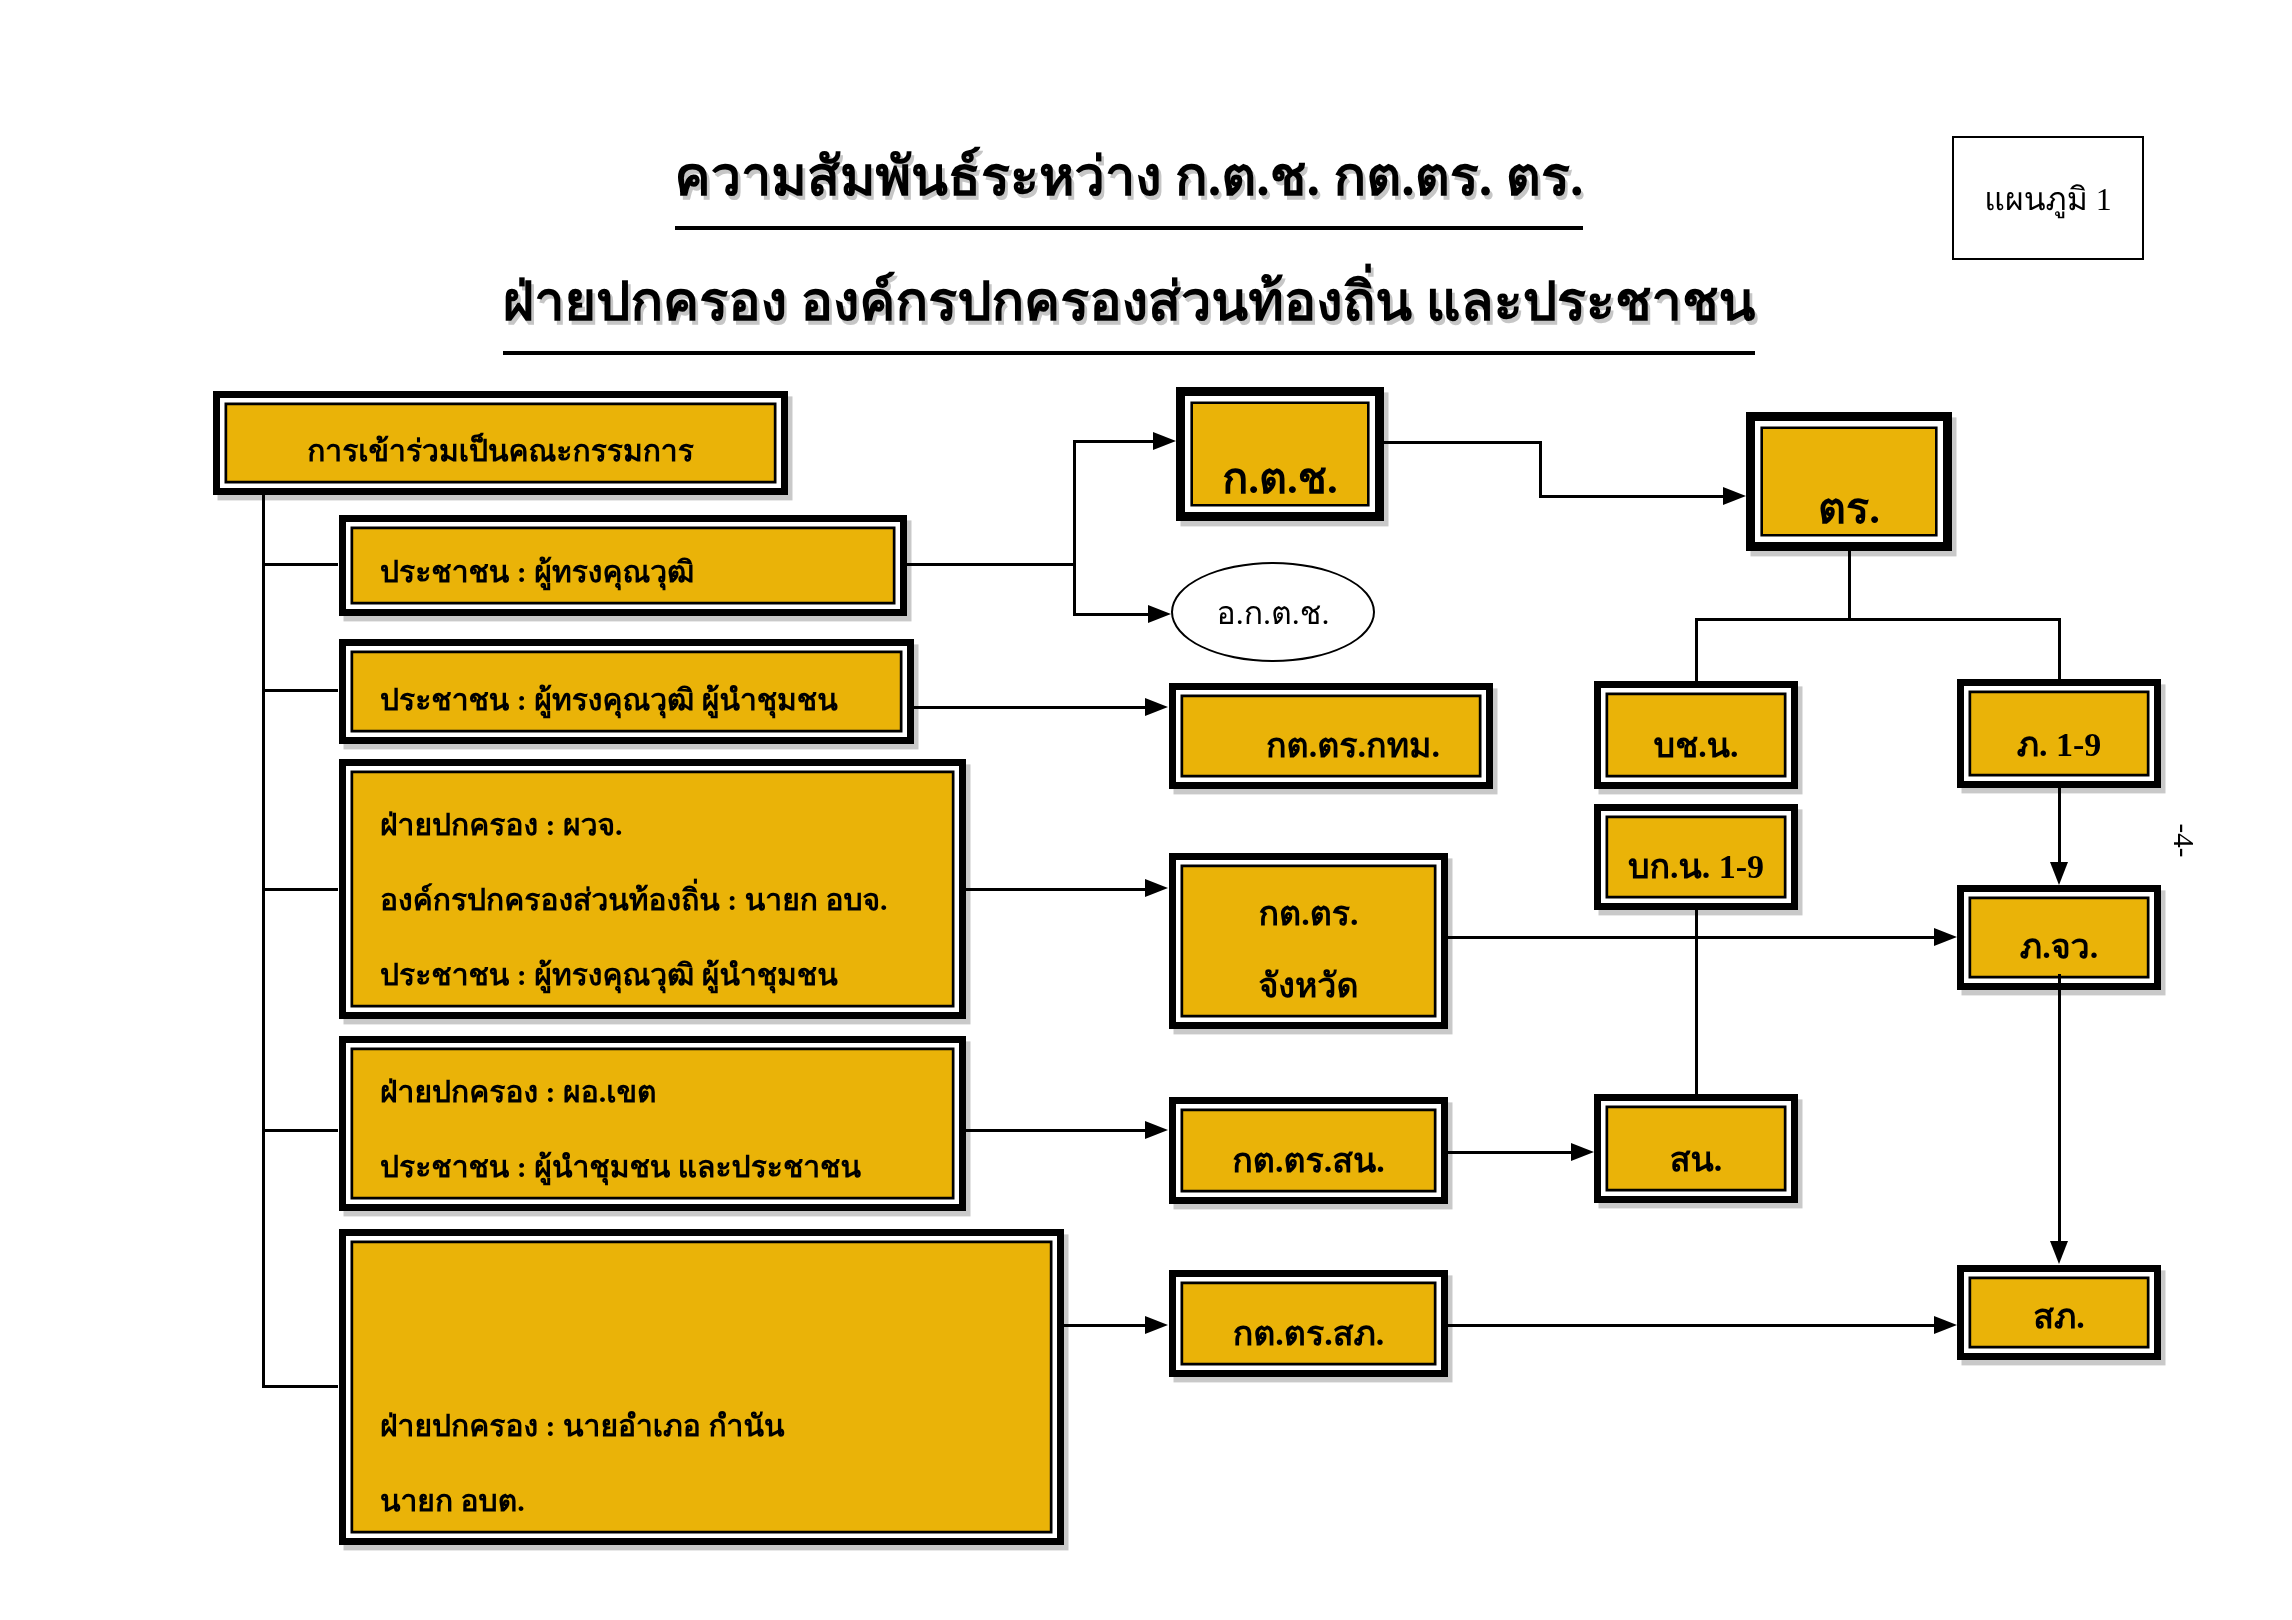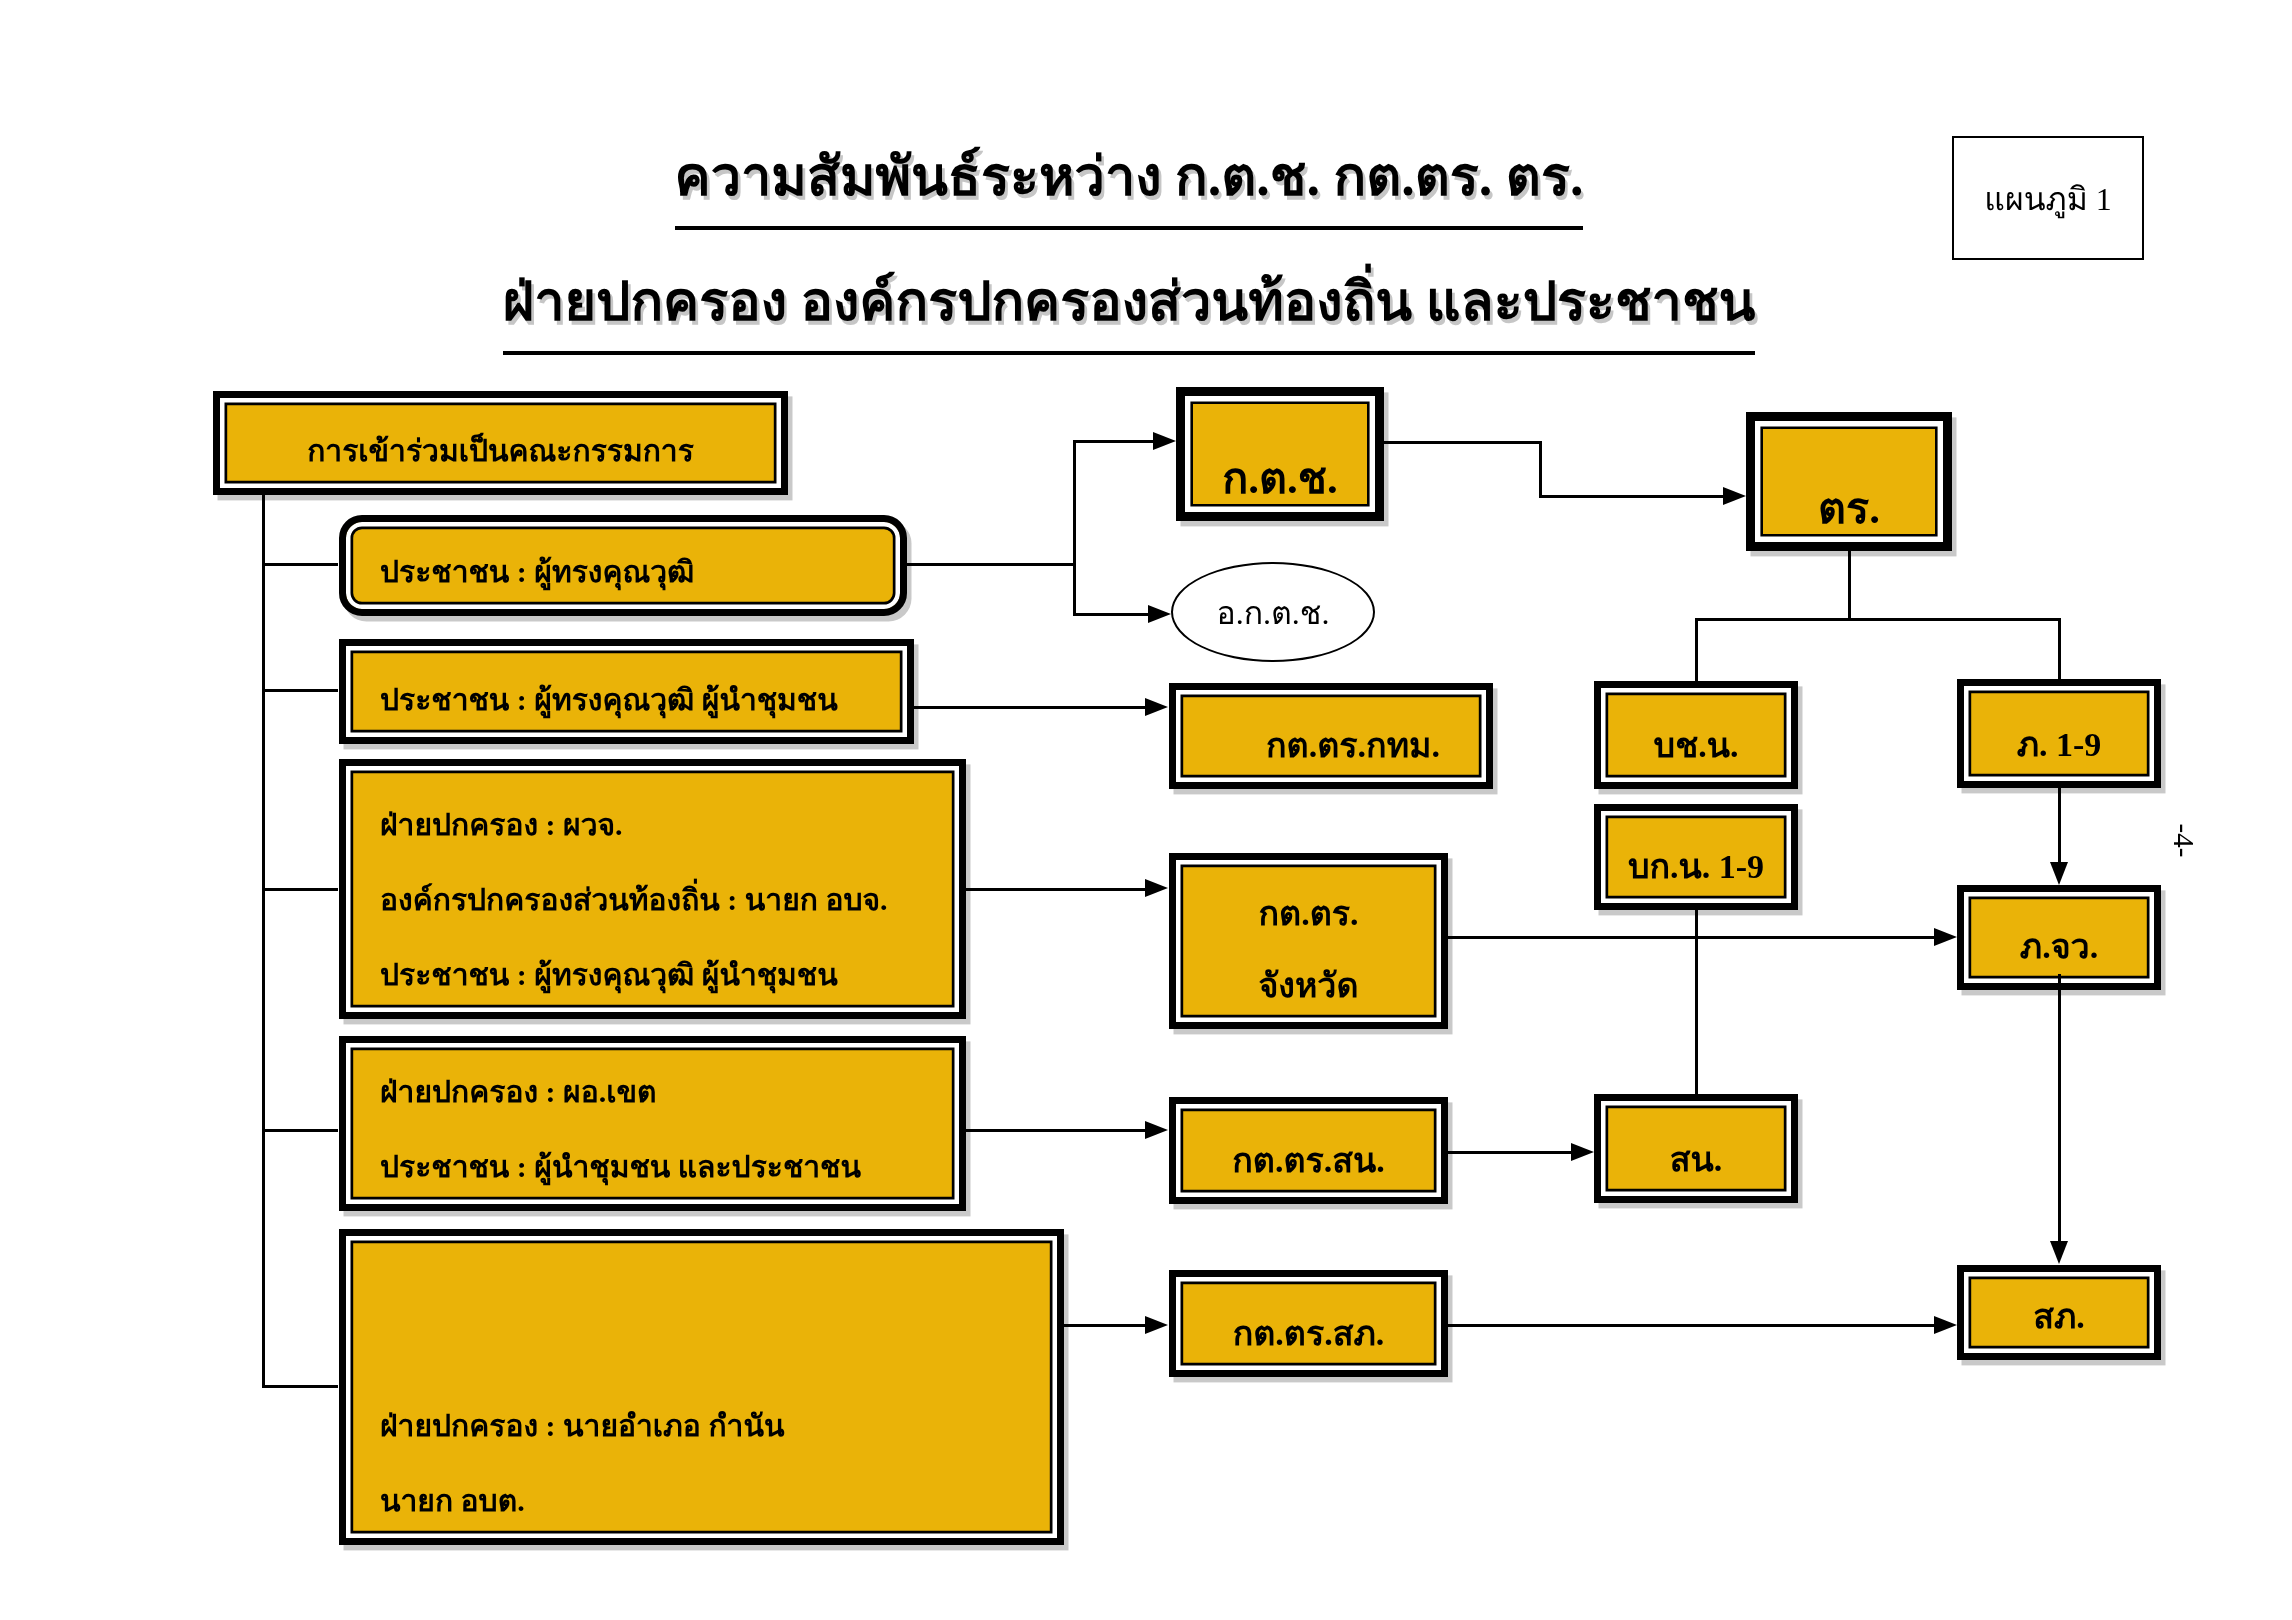--- a/index.html
+++ b/index.html
@@ -69,21 +69,21 @@
   <div class="thinbox" style="left:1952px;top:136px;width:192px;height:124px;">
     <span class="plain-label">แผนภูมิ 1</span>
   </div>
 
   <div class="pagenum">-4-</div>
 
   <div class="dbox center" style="left:213px;top:391px;width:575px;height:104px;">
     <div class="bline">การเข้าร่วมเป็นคณะกรรมการ</div>
   </div>
 
-  <div class="dbox lbox" style="left:339px;top:515px;width:568px;height:101px;border-radius:23px;">
+  <div class="dbox lbox" style="left:339px;top:515px;width:568px;height:101px;">
     <div class="bline">ประชาชน : ผู้ทรงคุณวุฒิ</div>
   </div>
 
   <div class="dbox lbox" style="left:339px;top:639px;width:575px;height:105px;">
     <div class="bline">ประชาชน : ผู้ทรงคุณวุฒิ  ผู้นำชุมชน</div>
   </div>
 
   <div class="dbox lbox" style="left:339px;top:759px;width:627px;height:260px;">
     <div class="bline">ฝ่ายปกครอง :  ผวจ.</div>
     <div class="bline">องค์กรปกครองส่วนท้องถิ่น : นายก อบจ.</div>

